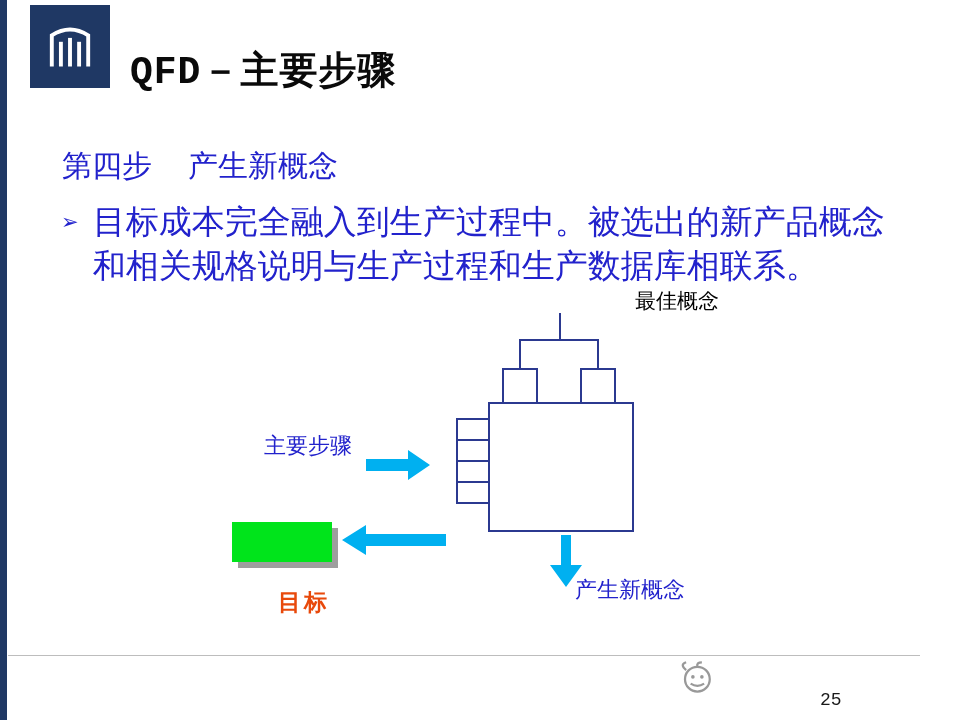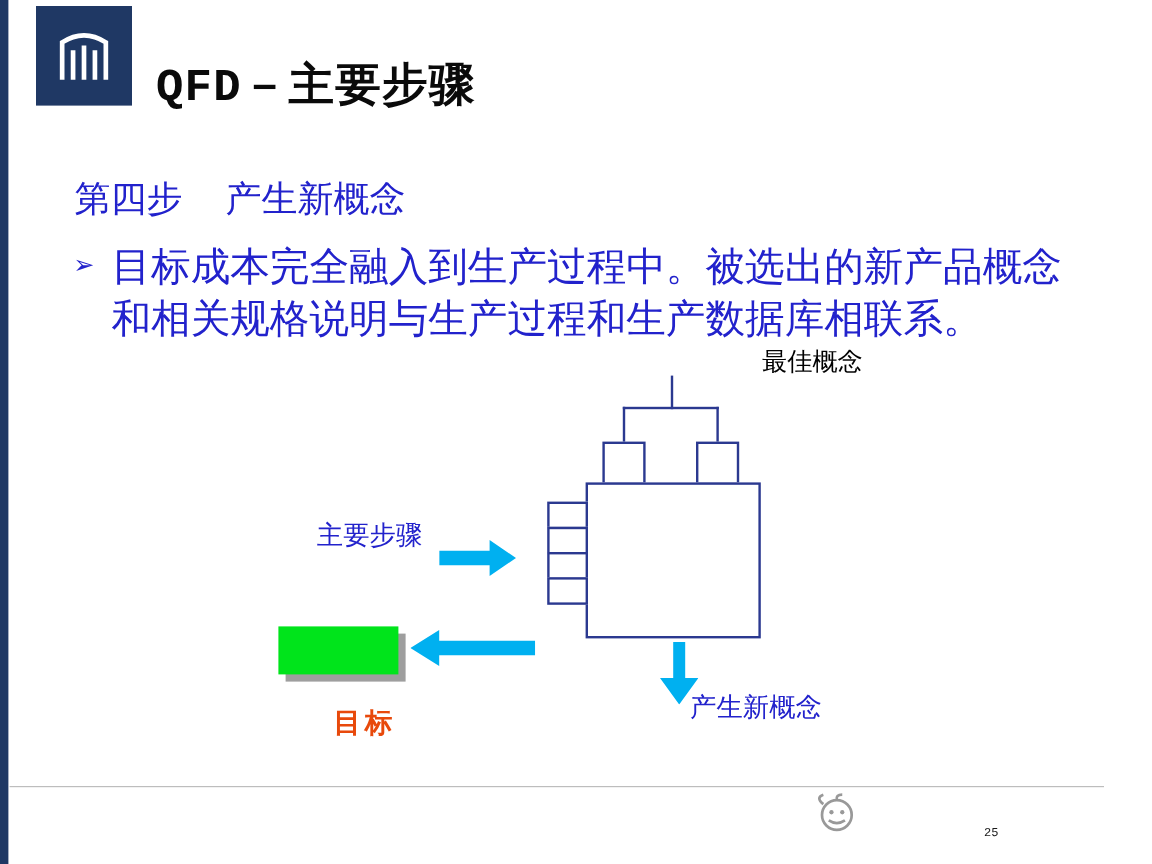--- a/index.html
+++ b/index.html
@@ -64,21 +64,21 @@
   .target-box{position:absolute;left:2px;top:237px;width:100px;height:40px;
               background:var(--green);box-shadow:6px 6px 0 #9e9e9e;}
   .target-label{position:absolute;left:28px;top:302px;font-size:23px;font-weight:bold;
                 color:var(--orange);letter-spacing:3px;margin-left:20px;}
 
   
   .footer-line{position:absolute;left:8px;top:655px;width:944px;height:1px;background:#bdbdbd;}
   .brand{position:absolute;left:668px;top:660px;display:flex;align-items:center;}
   .brand svg{width:52px;height:36px;margin-right:2px;}
   .brand-text{font-size:25px;color:var(--gray);letter-spacing:0.5px;}
-  .page-number{position:absolute;left:820px;top:690px;font-size:10px;color:#1a1a1a;}
+  .page-number{position:absolute;left:820px;top:690px;font-size:18px;color:#1a1a1a;}
 </style>
 </head>
 <body>
 
 <div class="slide">
 
   <div class="edge-stripe"></div>
 
   <div class="logo">
     <svg viewBox="0 0 40 40">

